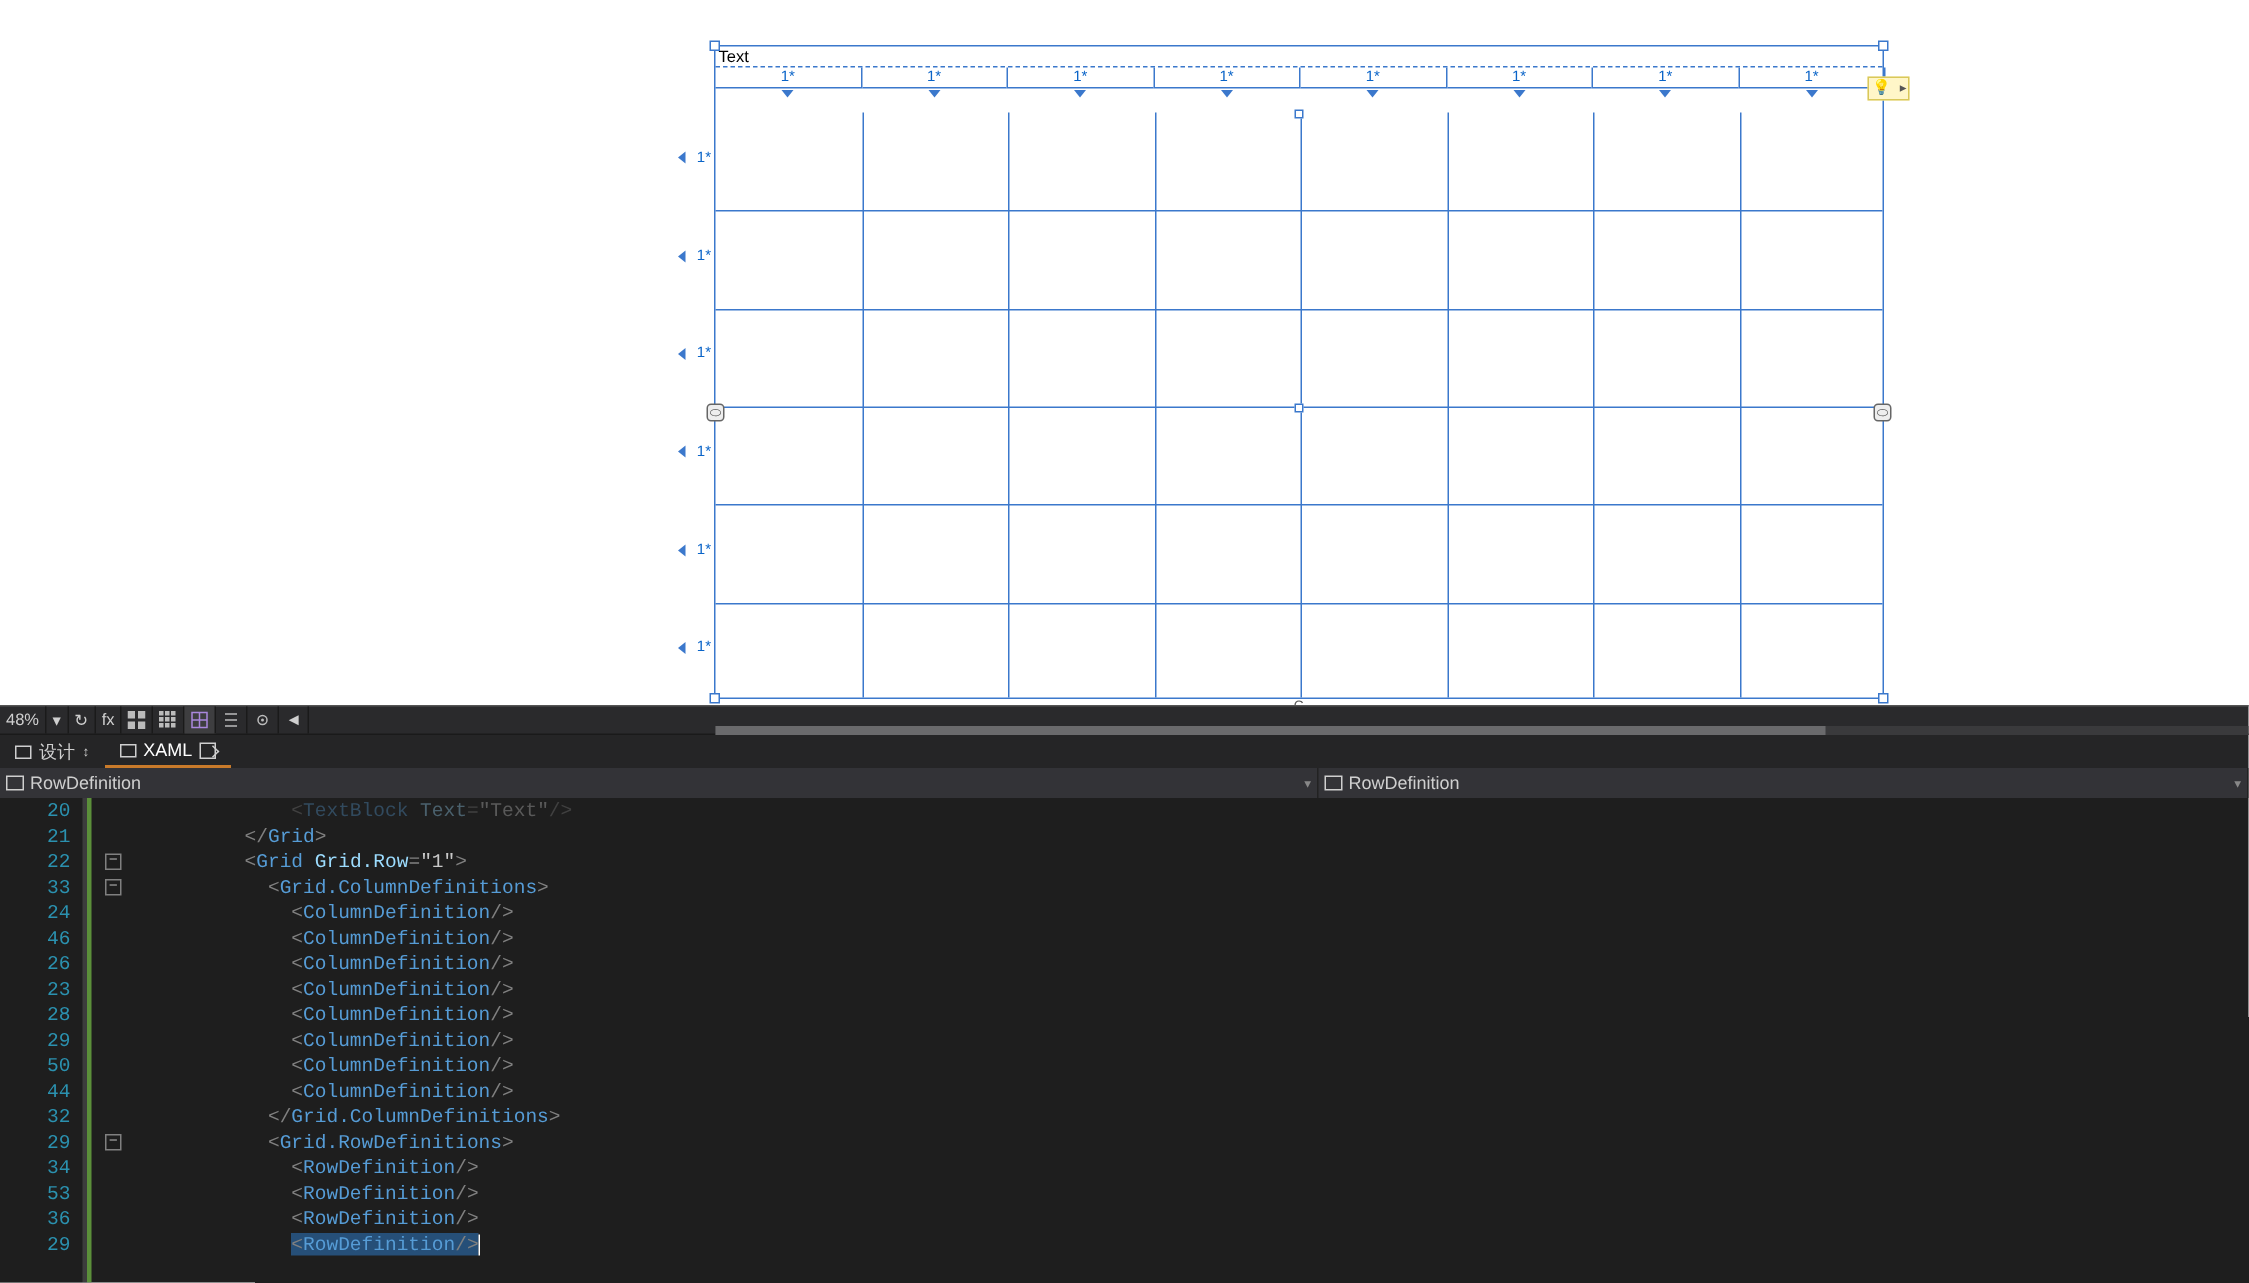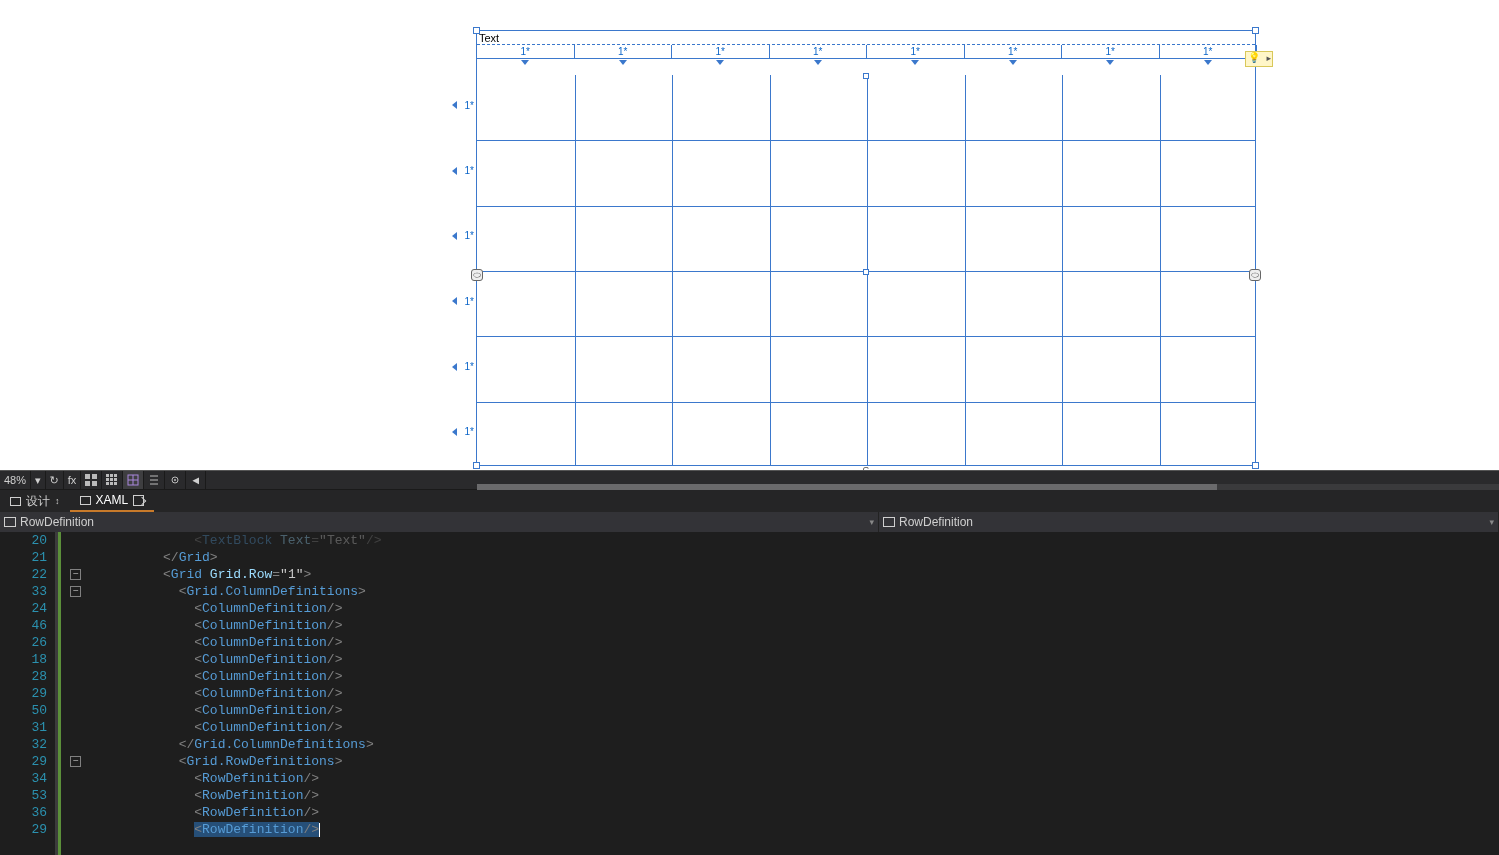--- a/index.html
+++ b/index.html
@@ -434,25 +434,25 @@
 
 <div id="editor">
   <div class="gutter" id="gutter">
       <div class="ln">20</div>
       <div class="ln">21</div>
       <div class="ln">22</div>
       <div class="ln">33</div>
       <div class="ln">24</div>
       <div class="ln">46</div>
       <div class="ln">26</div>
-      <div class="ln">18</div>
+      <div class="ln">23</div>
       <div class="ln">28</div>
       <div class="ln">29</div>
       <div class="ln">50</div>
-      <div class="ln">31</div>
+      <div class="ln">44</div>
       <div class="ln">32</div>
       <div class="ln">29</div>
       <div class="ln">34</div>
       <div class="ln">53</div>
       <div class="ln">36</div>
       <div class="ln">29</div>
     </div>
   <div class="change-bar"></div>
   <div class="outline-col" id="outlineCol">
       <div class="om" style="top: 37px;">−</div>

